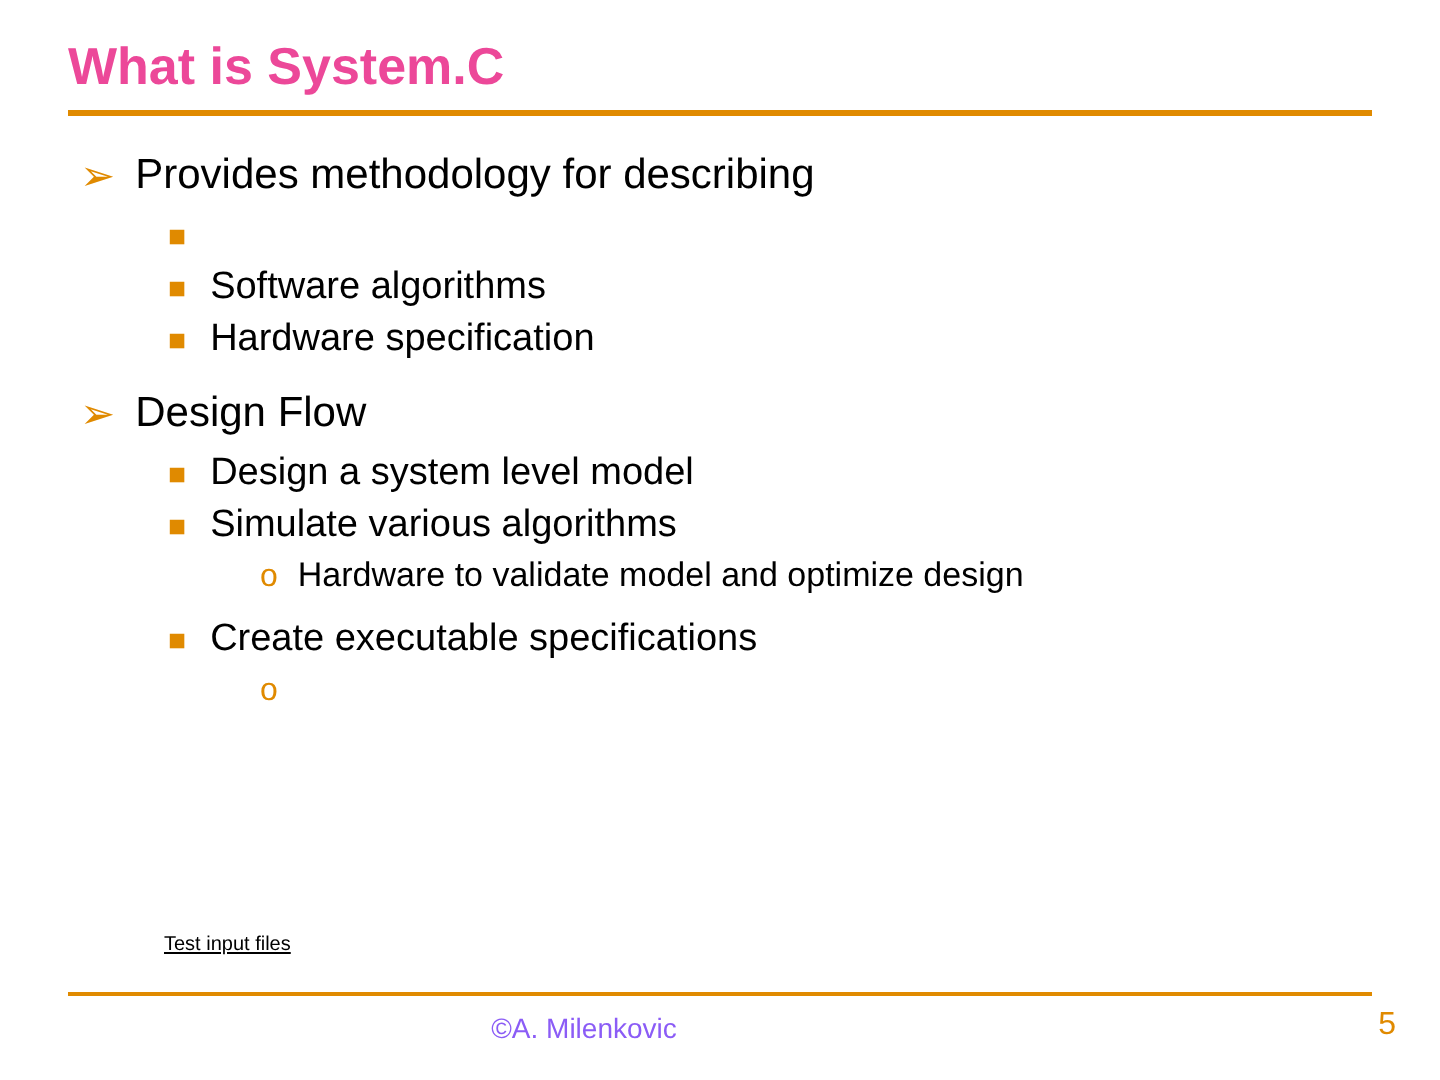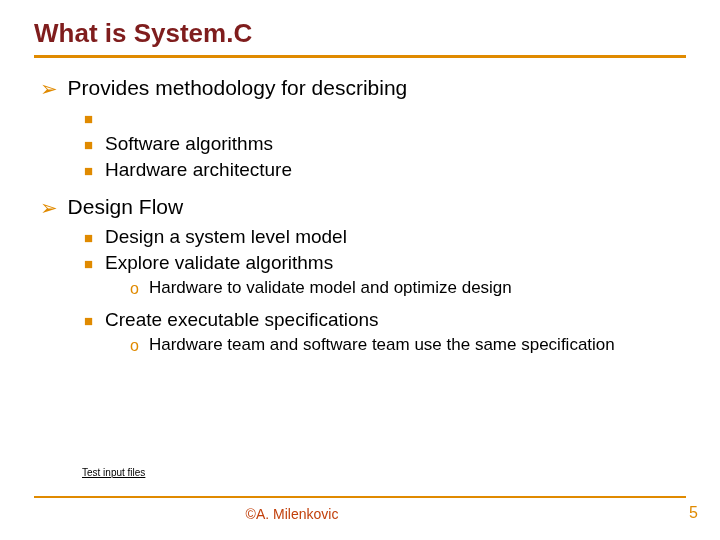--- a/index.html
+++ b/index.html
@@ -12,21 +12,21 @@
   }
   .slide {
     width: 720px;
     height: 540px;
     padding: 18px 34px 0 34px;
     position: relative;
   }
   .title {
     font-size: 26px;
     font-weight: bold;
-    color: #7f1d1d;
+    color: #ec4899;
     margin-bottom: 6px;
   }
   .hr {
     border: none;
     border-top: 3px solid #e08a00;
     margin-bottom: 18px;
   }
   .lvl1 {
     font-size: 21px;
     color: #000;
@@ -88,21 +88,21 @@
     border: none;
     border-top: 2px solid #e08a00;
   }
   .footer-center {
     position: absolute;
     bottom: 18px;
     left: 0;
     width: 584px;
     text-align: center;
     font-size: 14px;
-    color: #c2410c;
+    color: #8b5cf6;
   }
   .footer-right {
     position: absolute;
     bottom: 18px;
     right: 22px;
     font-size: 16px;
     color: #e08a00;
   }
 </style>
 </head>
@@ -118,48 +118,47 @@
   </div>
   <div class="lvl2">
     <span class="bul">■</span>
   </div>
   <div class="lvl2">
     <span class="bul">■</span>
     <span>Software algorithms</span>
   </div>
   <div class="lvl2">
     <span class="bul">■</span>
-    <span>Hardware architecture</span>
+    <span>Hardware specification</span>
   </div>
 
   <div class="gap"></div>
 
   <div class="lvl1">
     <span class="bul">➢</span>
     <span>Design Flow</span>
   </div>
   <div class="lvl2">
     <span class="bul">■</span>
     <span>Design a system level model</span>
   </div>
   <div class="lvl2">
     <span class="bul">■</span>
-    <span>Explore validate algorithms</span>
+    <span>Simulate various algorithms</span>
   </div>
   <div class="lvl3">
     <span class="bul">o</span>
     <span>Hardware to validate model and optimize design</span>
   </div>
   <div class="gap-s"></div>
   <div class="lvl2">
     <span class="bul">■</span>
     <span>Create executable specifications</span>
   </div>
   <div class="lvl3">
     <span class="bul">o</span>
-    <span>Hardware team and software team use the same specification</span>
   </div>
 
   <a class="footer-link">Test input files</a>
   <hr class="footer-rule">
   <div class="footer-center">©A. Milenkovic</div>
   <div class="footer-right">5</div>
 </div>
 
 </body></html>

